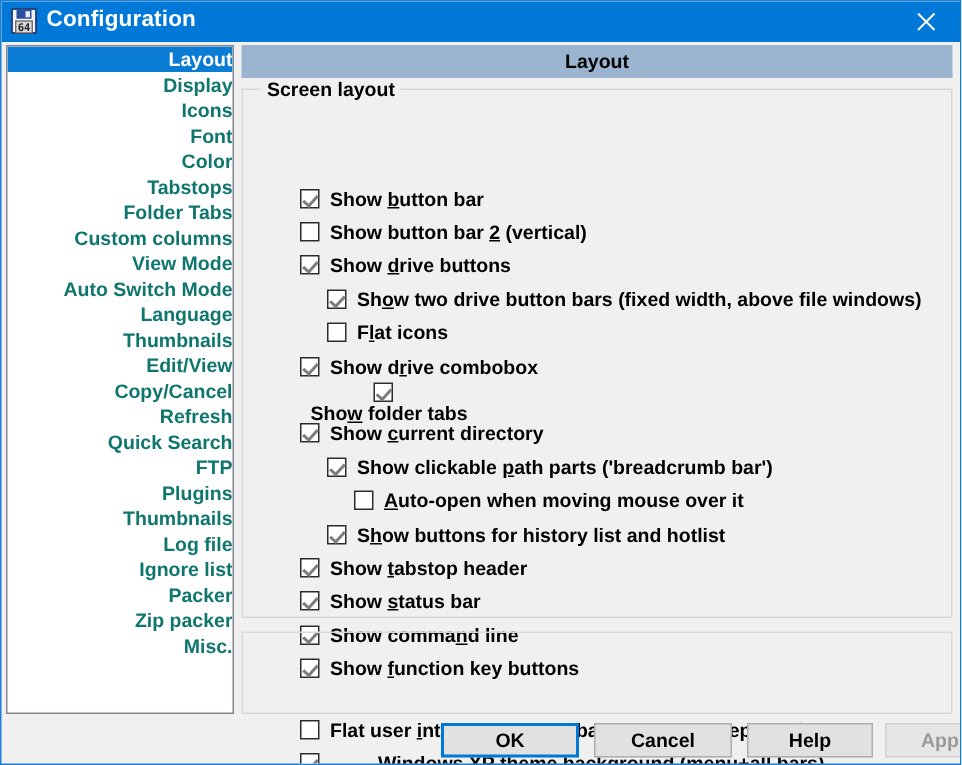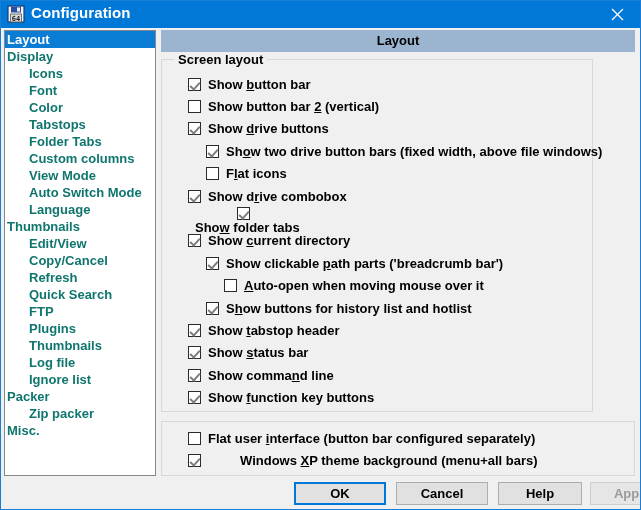--- a/index.html
+++ b/index.html
@@ -12,20 +12,21 @@
   }
 
   #window {
     position: relative;
     width: 641px;
     height: 510px;
     box-sizing: border-box;
     border: 1px solid #1a7fd4;
     background: #f0f0f0;
     overflow: hidden;
+    text-align: right;
   }
 
   
   #titlebar {
     position: absolute;
     left: 0; top: 0;
     width: 639px;
     height: 27px;
     background: #0078d7;
     color: #ffffff;
@@ -105,21 +106,21 @@
 
   .groupbox {
     position: absolute;
     border: 1px solid #d8d8d8;
     background: transparent;
     box-sizing: border-box;
   }
   #group-screen-layout {
     left: 160px;
     top: 58px;
-    width: 432px;
+    width: 474px;
     height: 353px;
   }
   #group-misc {
     left: 160px;
     top: 420px;
     width: 474px;
     height: 55px;
   }
   .group-legend {
     position: absolute;
@@ -129,26 +130,27 @@
     padding: 0 4px;
     font-size: 13px;
     font-weight: bold;
     color: #000000;
     white-space: nowrap;
   }
 
   
   .cb-row {
     position: absolute;
-    left: 0;
+    left: 12px;
     height: 22px;
     display: flex;
     align-items: center;
     white-space: nowrap;
     cursor: default;
+    margin-top: 48px;
   }
   .cb-row.ind0 { padding-left: 26px; }
   .cb-row.ind1 { padding-left: 44px; }
   .cb-row.ind2 { padding-left: 62px; }
 
   .cbox {
     width: 13px;
     height: 13px;
     box-sizing: border-box;
     border: 1px solid #2b2b2b;

